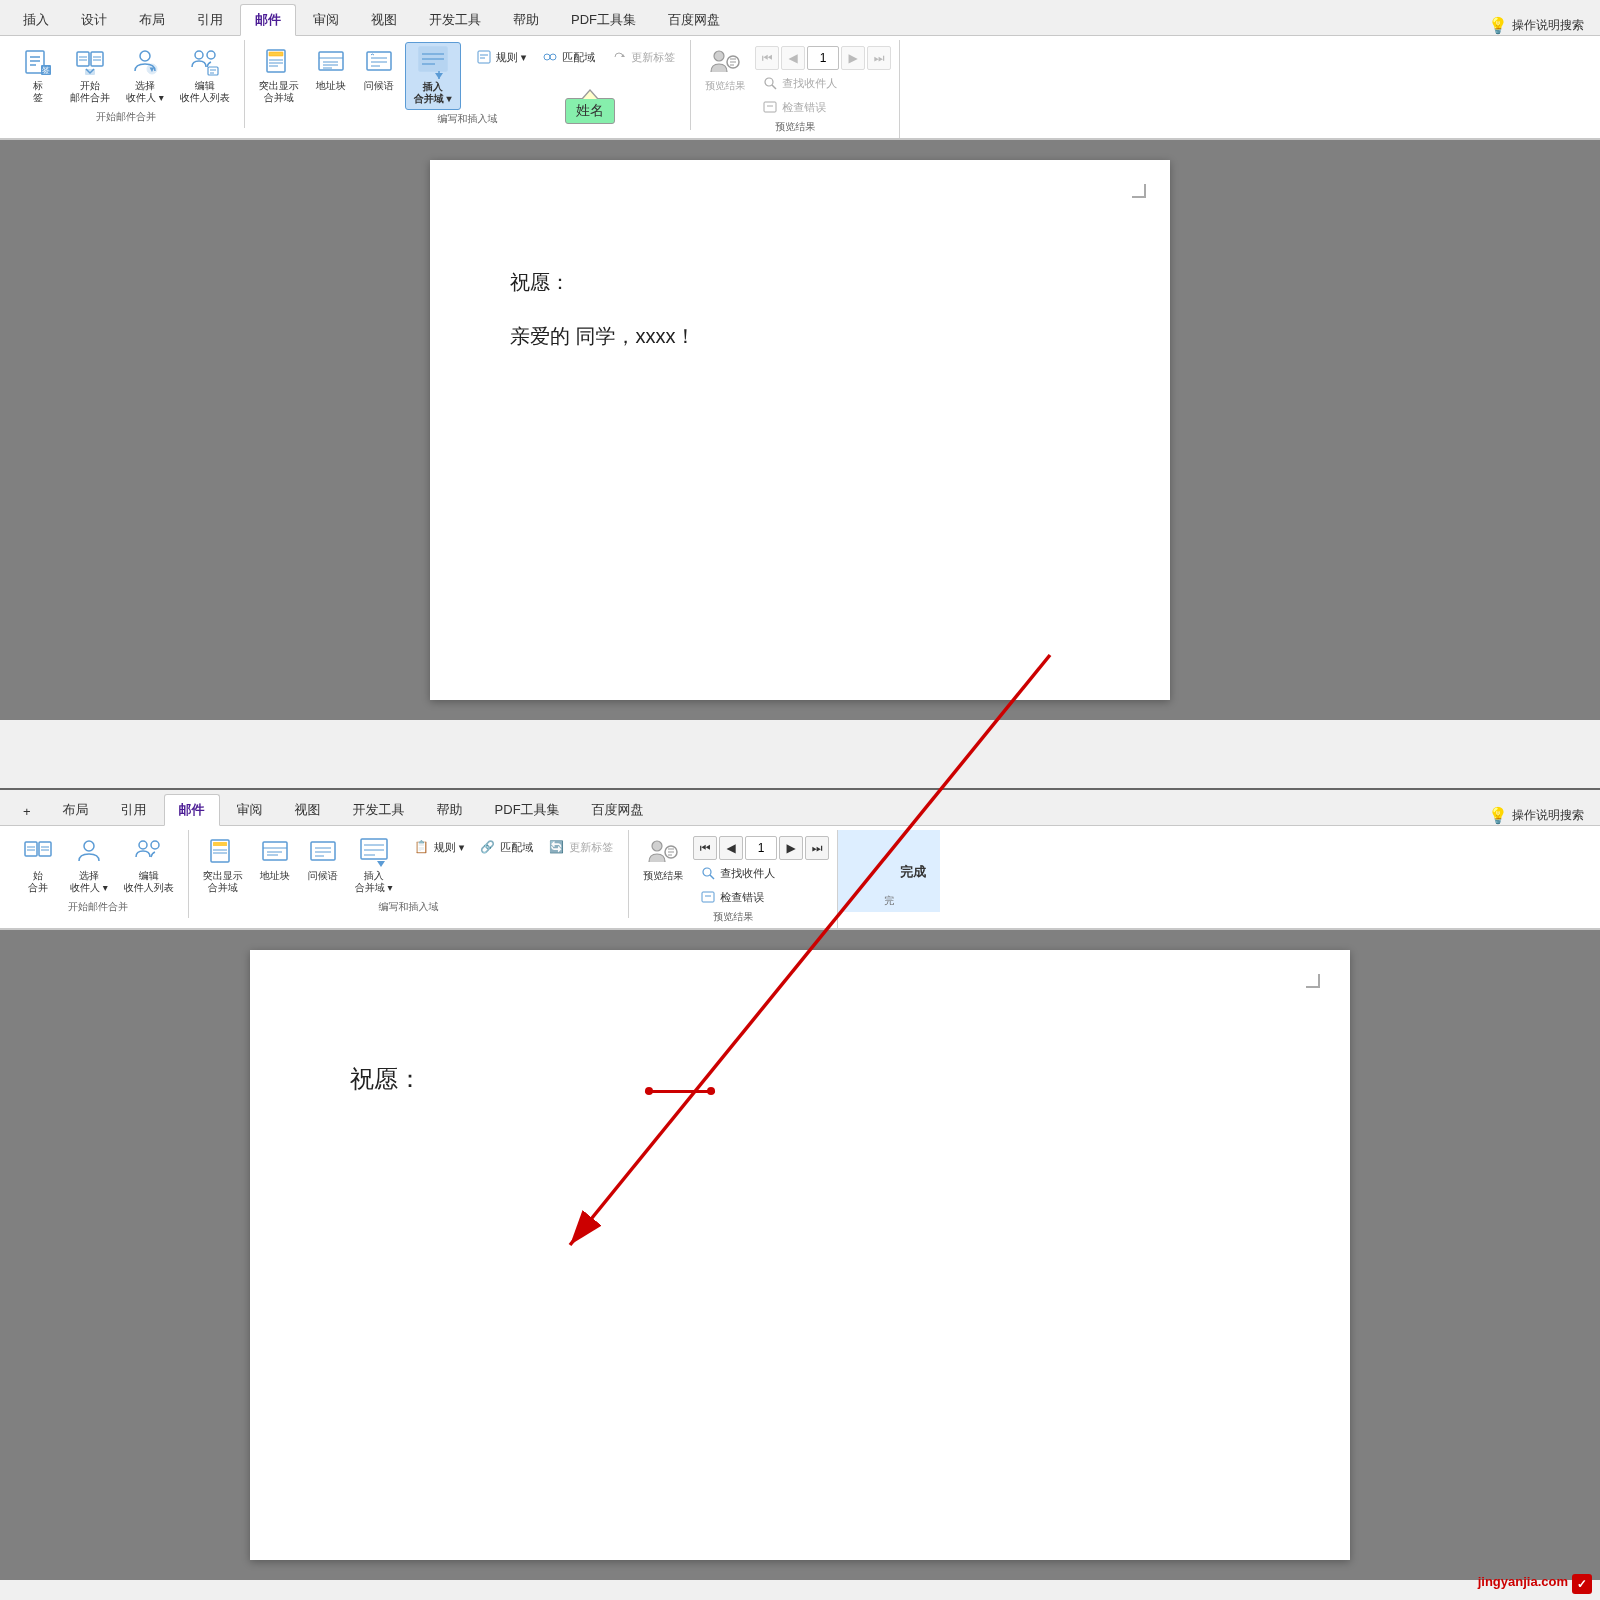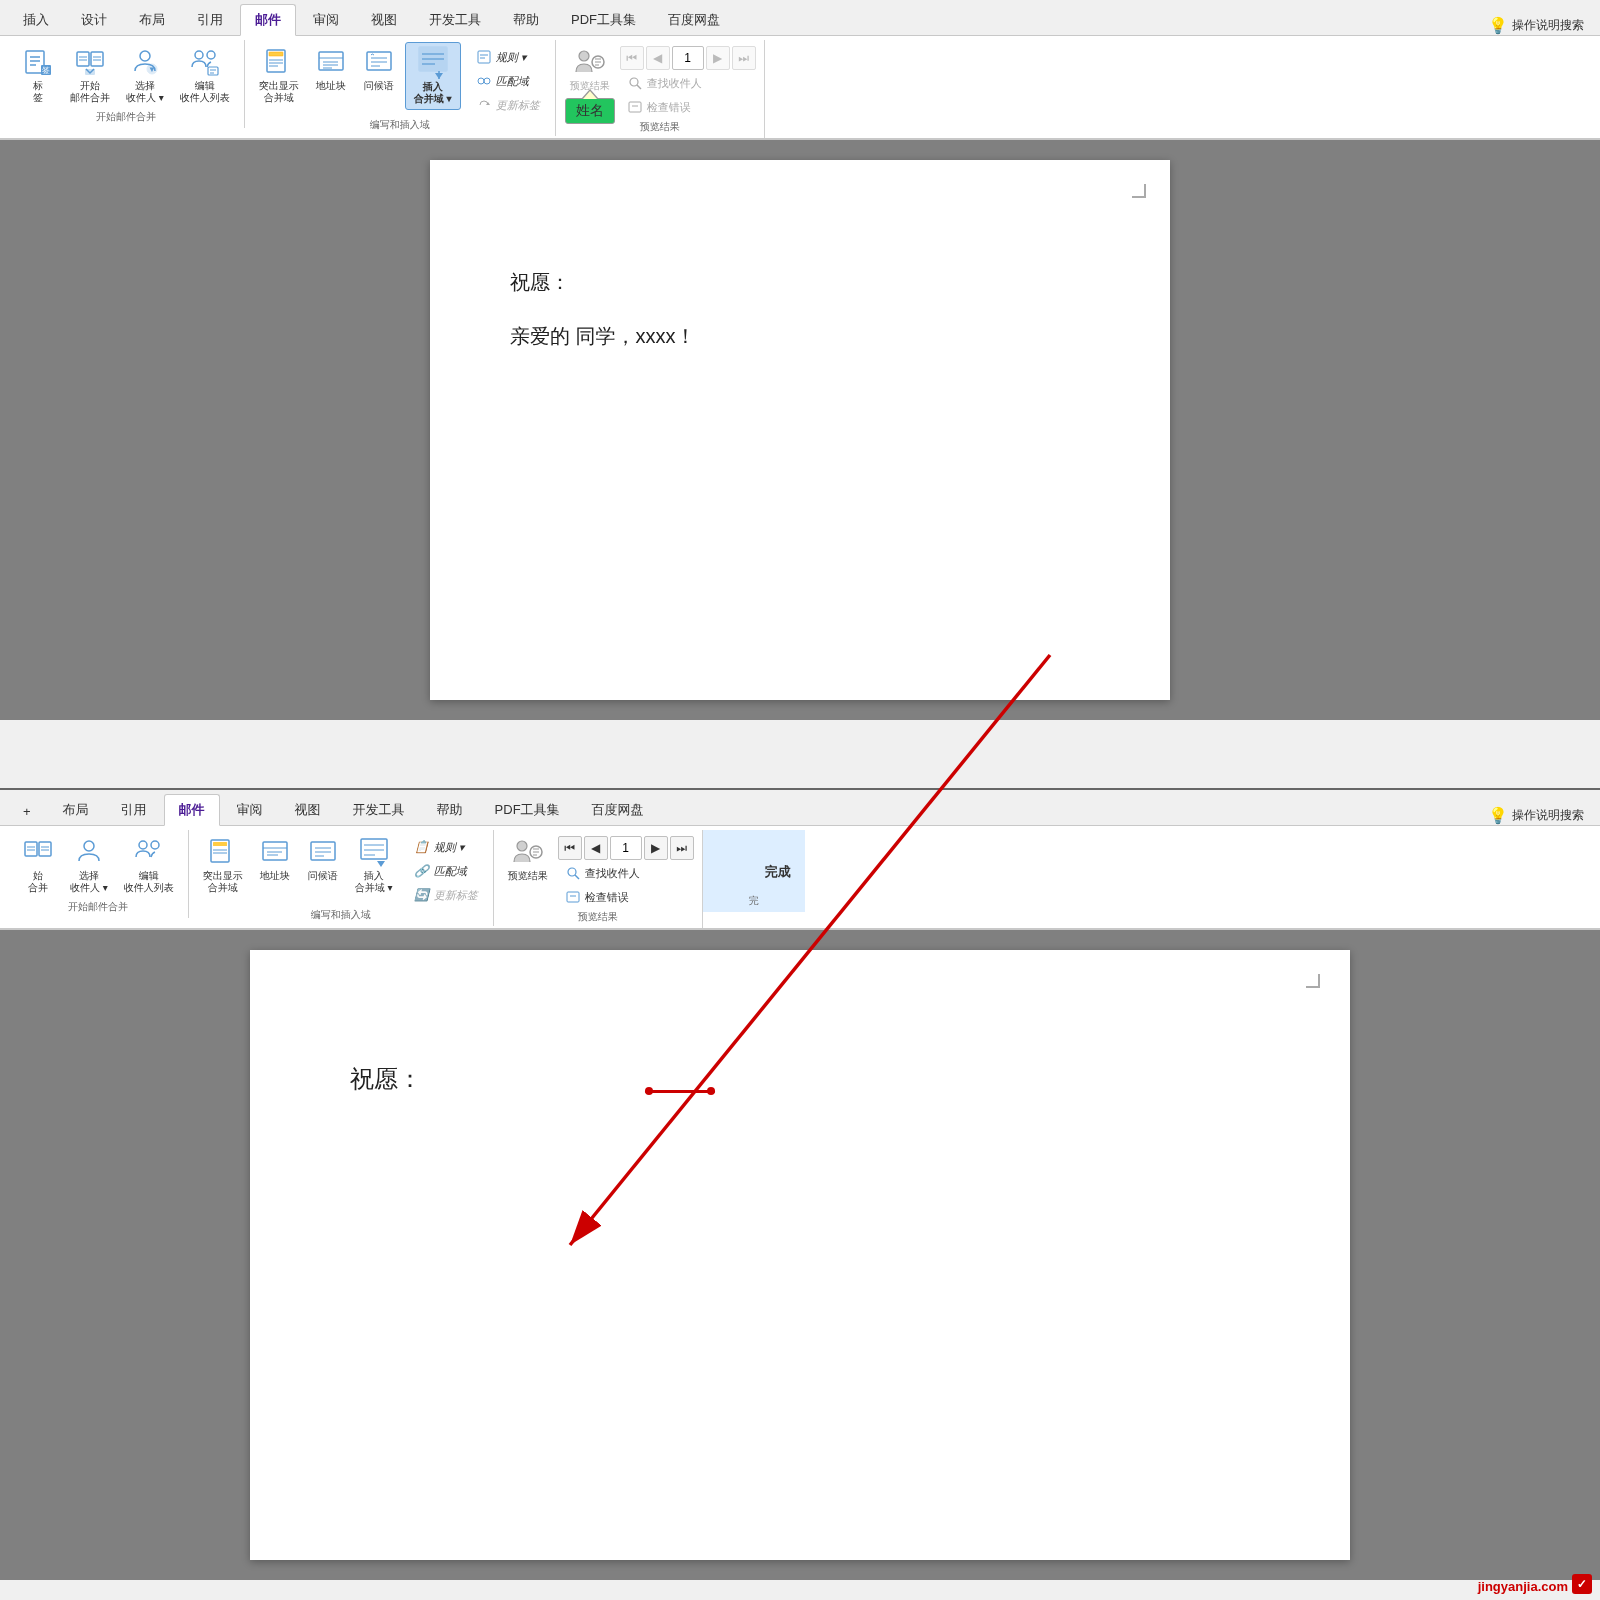--- a/index.html
+++ b/index.html
@@ -121,23 +121,21 @@
 
     
     .ribbon-btn.highlighted {
       background: #c7dff7;
       border-color: #5b9bd5;
     }
 
     
     .ribbon-small-group {
       display: flex;
-      flex-direction: column;
       gap: 2px;
-      font-style: italic;
     }
 
     .ribbon-small-btn {
       display: flex;
       align-items: center;
       gap: 4px;
       padding: 2px 6px;
       cursor: pointer;
       border: 1px solid transparent;
       border-radius: 2px;
@@ -207,21 +205,21 @@
       pointer-events: none;
       z-index: 300;
     }
 
     
     .watermark {
       position: absolute;
       bottom: 6px;
       right: 8px;
       display: flex;
-      align-items: flex-end;
+      align-items: flex-start;
       gap: 4px;
       z-index: 400;
     }
 
     .watermark-text {
       font-size: 13px;
       color: #cc0000;
       font-weight: bold;
     }
 
@@ -467,21 +465,21 @@
       </div>
       <div class="ribbon-group-label">预览结果</div>
     </div>
 
     <div style="position:absolute; top:62px; left:565px; z-index:100;">
       <div style="position:relative;">
 
         <div style="position:absolute; top:-9px; left:50%; transform:translateX(-50%); width:0; height:0; border-left:8px solid transparent; border-right:8px solid transparent; border-bottom:9px solid #999;"></div>
 
         <div style="position:absolute; top:-7px; left:50%; transform:translateX(-50%); width:0; height:0; border-left:7px solid transparent; border-right:7px solid transparent; border-bottom:8px solid #ffffcc;"></div>
-        <div style="background:#22c55e; border:1px solid #999; border-radius:3px; padding:3px 10px; font-size:14px; color:#333; white-space:nowrap;">姓名</div>
+        <div style="background:#86efac; border:1px solid #999; border-radius:3px; padding:3px 10px; font-size:14px; color:#333; white-space:nowrap;">姓名</div>
       </div>
     </div>
 
   </div>
 
   <div style="background:#808080; height:580px; display:flex; justify-content:center; padding:20px 0; overflow:hidden;">
     <div style="background:white; width:740px; min-height:500px; box-shadow: 0 2px 8px rgba(0,0,0,0.3); padding: 40px 80px; position:relative;">
 
       <div style="position:absolute; right:24px; top:24px; width:14px; height:14px; border-right:2px solid #aaa; border-bottom:2px solid #aaa;"></div>
 

